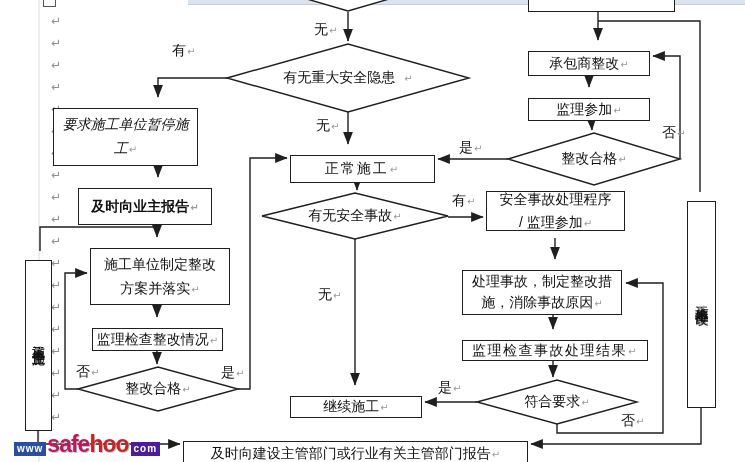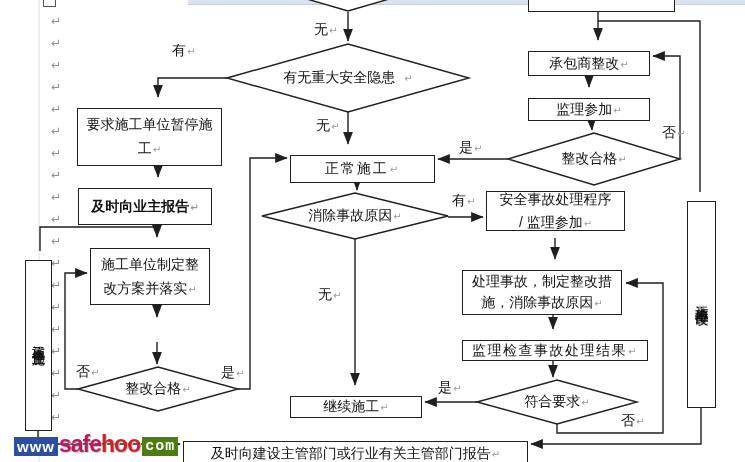--- a/index.html
+++ b/index.html
@@ -12,21 +12,21 @@
        display:flex;align-items:center;justify-content:center;text-align:center;
        font-size:14px;line-height:24px;z-index:2;margin-top:8px;}
   .dtext{position:absolute;display:flex;align-items:center;justify-content:center;text-align:center;
          font-size:14px;z-index:2;background:transparent;}
   .vbox{writing-mode:vertical-rl;text-orientation:upright;letter-spacing:1px;line-height:1;}
   .blabel{position:absolute;font-size:14px;z-index:3;white-space:nowrap;}
   .rm{color:#9a9a9a;font-size:10px;margin-left:1px;}
   .pmcol span{position:absolute;left:51px;color:#8f8f8f;font-size:12px;z-index:0;}
   .wm{position:absolute;left:14px;top:429px;height:27px;display:flex;align-items:flex-end;z-index:4;
       font-weight:bold;line-height:1;}
-  .wm .blk{color:#fff;font-size:15px;padding:2px 3px;margin-right:1px;letter-spacing:1px;}
+  .wm .blk{color:#fff;font-size:10px;padding:2px 3px;margin-right:1px;letter-spacing:1px;}
   .wm .big{font-size:23px;letter-spacing:-1px;text-shadow:1px 1px 0 #c9c9c9;}
 </style>
 </head>
 <body>
 
 <div id="stage">
 
   <div class="strip" style="background:#dbe3ef;border-bottom:1px solid #c6cfdf;"></div>
   <div class="tinyglyph"></div>
 
@@ -90,32 +90,35 @@
       <polygon points="227,78 348,44 469,78 348,112" fill="#ffffff"></polygon>
       <polygon points="262,216 355,193 448,216 355,239" fill="#ffffff"></polygon>
       <polygon points="78,389 158,367 238,389 158,411" fill="#ffffff"></polygon>
       <polygon points="508,159 594,133 680,159 594,185" fill="#ffffff"></polygon>
       <polygon points="477,402 557,380 637,402 557,424" fill="#ffffff"></polygon>
     </g>
   </svg>
 
   <div class="box" style="left:528px;top:-30px;width:147px;height:34px;"></div>
 
-  <div class="box" style="left:77px;top:100px;width:145px;height:58px;padding:0 8px;">
+  <div class="box" style="left:53px;top:100px;width:145px;height:58px;padding:0 8px;font-style:italic;">
     <div><span>要求施工单位暂停施工</span><span class="rm">↵</span></div>
   </div>
 
   <div class="box" style="left:78px;top:180px;width:134px;height:37px;font-weight:bold;">
     <div><span>及时向业主报告</span><span class="rm">↵</span></div>
   </div>
 
-  <div class="box" style="left:90px;top:240px;width:120px;height:57px;padding:0 9px;">
+  <div class="box" style="left:90px;top:240px;width:140px;height:57px;padding:0 9px;">
     <div><span>施工单位制定整改方案并落实</span><span class="rm">↵</span></div>
   </div>
 
+  <div class="box" style="left:92px;top:320px;width:131px;height:23px;">
+    <div><span>监理检查整改情况</span><span class="rm">↵</span></div>
+  </div>
 
   <div class="box vbox" style="left:25px;top:252px;width:27px;height:171px;font-size:13px;">
     <div><span>施工单位不停止施工</span><span class="rm">↵</span></div>
   </div>
 
   <div class="box" style="left:290px;top:147px;width:145px;height:28px;letter-spacing:2px;">
     <div><span>正常施工</span><span class="rm">↵</span></div>
   </div>
 
   <div class="box" style="left:528px;top:43px;width:122px;height:25px;">
@@ -151,21 +154,21 @@
 
   <div class="box vbox" style="left:687px;top:193px;width:29px;height:207px;font-size:13.5px;">
     <div><span>施工单位拒不整改</span><span class="rm">↵</span></div>
   </div>
 
   <div class="dtext" style="left:248px;top:66px;width:200px;height:24px;gap:8px;">
     <span>有无重大安全隐患</span>
       <span class="rm">↵</span>
   </div>
   <div class="dtext" style="left:265px;top:204px;width:180px;height:24px;">
-    <span>消除事故原因</span>
+    <span>有无安全事故</span>
       <span class="rm">↵</span>
   </div>
   <div class="dtext" style="left:98px;top:377px;width:120px;height:24px;">
     <span>整改合格</span>
       <span class="rm">↵</span>
   </div>
   <div class="dtext" style="left:524px;top:147px;width:140px;height:24px;">
     <span>整改合格</span>
       <span class="rm">↵</span>
   </div>
@@ -183,16 +186,16 @@
   <div class="blabel" style="left:318px;top:286px;"><span>无</span><span class="rm">↵</span></div>
   <div class="blabel" style="left:76px;top:363px;"><span>否</span><span class="rm">↵</span></div>
   <div class="blabel" style="left:221px;top:364px;"><span>是</span><span class="rm">↵</span></div>
   <div class="blabel" style="left:438px;top:379px;"><span>是</span><span class="rm">↵</span></div>
   <div class="blabel" style="left:621px;top:412px;"><span>否</span><span class="rm">↵</span></div>
 
   <div class="wm">
     <span class="blk" style="background:#2b4ea0;">www</span>
     <span class="big" style="color:#be185d;">safe</span>
     <span class="big" style="color:#cc2127;">hoo</span>
-    <span class="blk" style="background:#4d7c0f;margin-left:2px;font-family:Liberation Mono, monospace;">com</span>
+    <span class="blk" style="background:#4c1d95;margin-left:2px;">com</span>
   </div>
 
 </div>
 
 </body></html>

